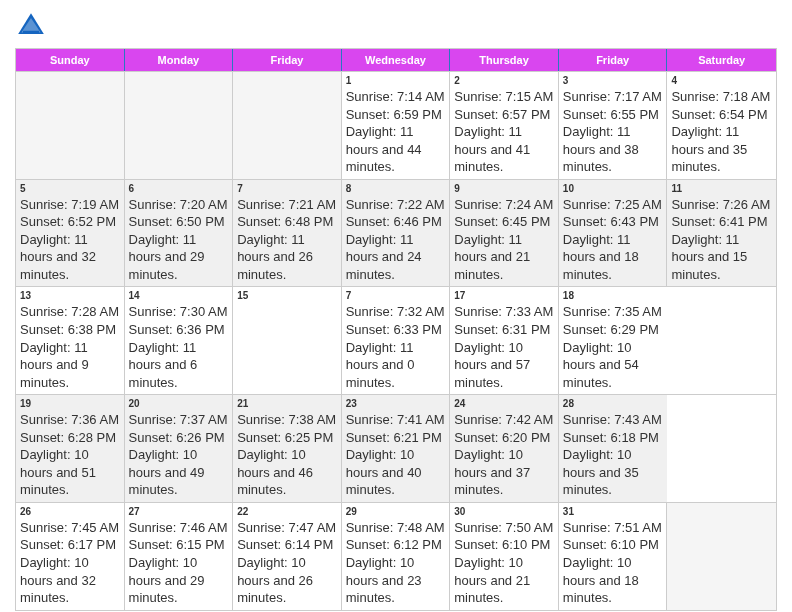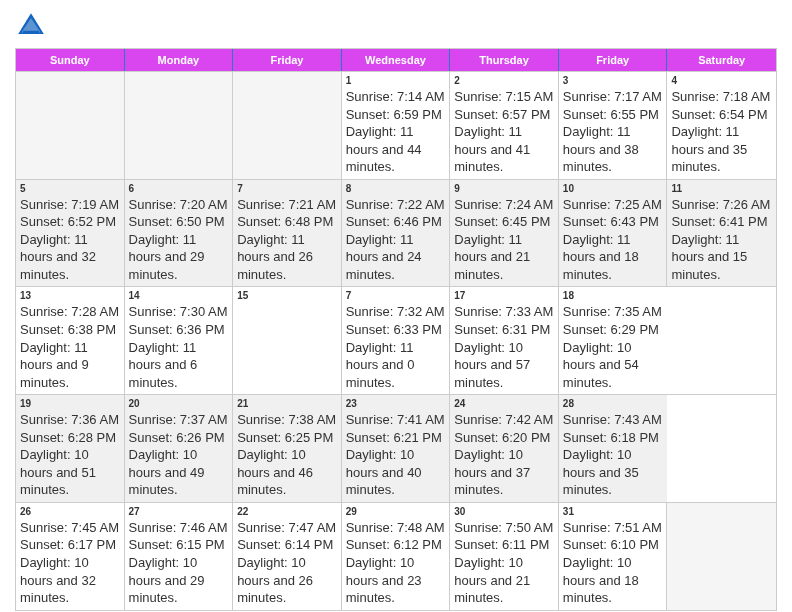--- a/index.html
+++ b/index.html
@@ -311,21 +311,21 @@
           </div>
           <div class="cal-cell">
             <span class="day-number">29</span>
             <div class="day-info">Sunrise: 7:48 AM
 Sunset: 6:12 PM
 Daylight: 10 hours and 23 minutes.</div>
           </div>
           <div class="cal-cell">
             <span class="day-number">30</span>
             <div class="day-info">Sunrise: 7:50 AM
-Sunset: 6:11 PM
+Sunset: 6:10 PM
 Daylight: 10 hours and 21 minutes.</div>
           </div>
           <div class="cal-cell">
             <span class="day-number">31</span>
             <div class="day-info">Sunrise: 7:51 AM
 Sunset: 6:10 PM
 Daylight: 10 hours and 18 minutes.</div>
           </div>
           <div class="cal-cell empty"></div>
         </div>

